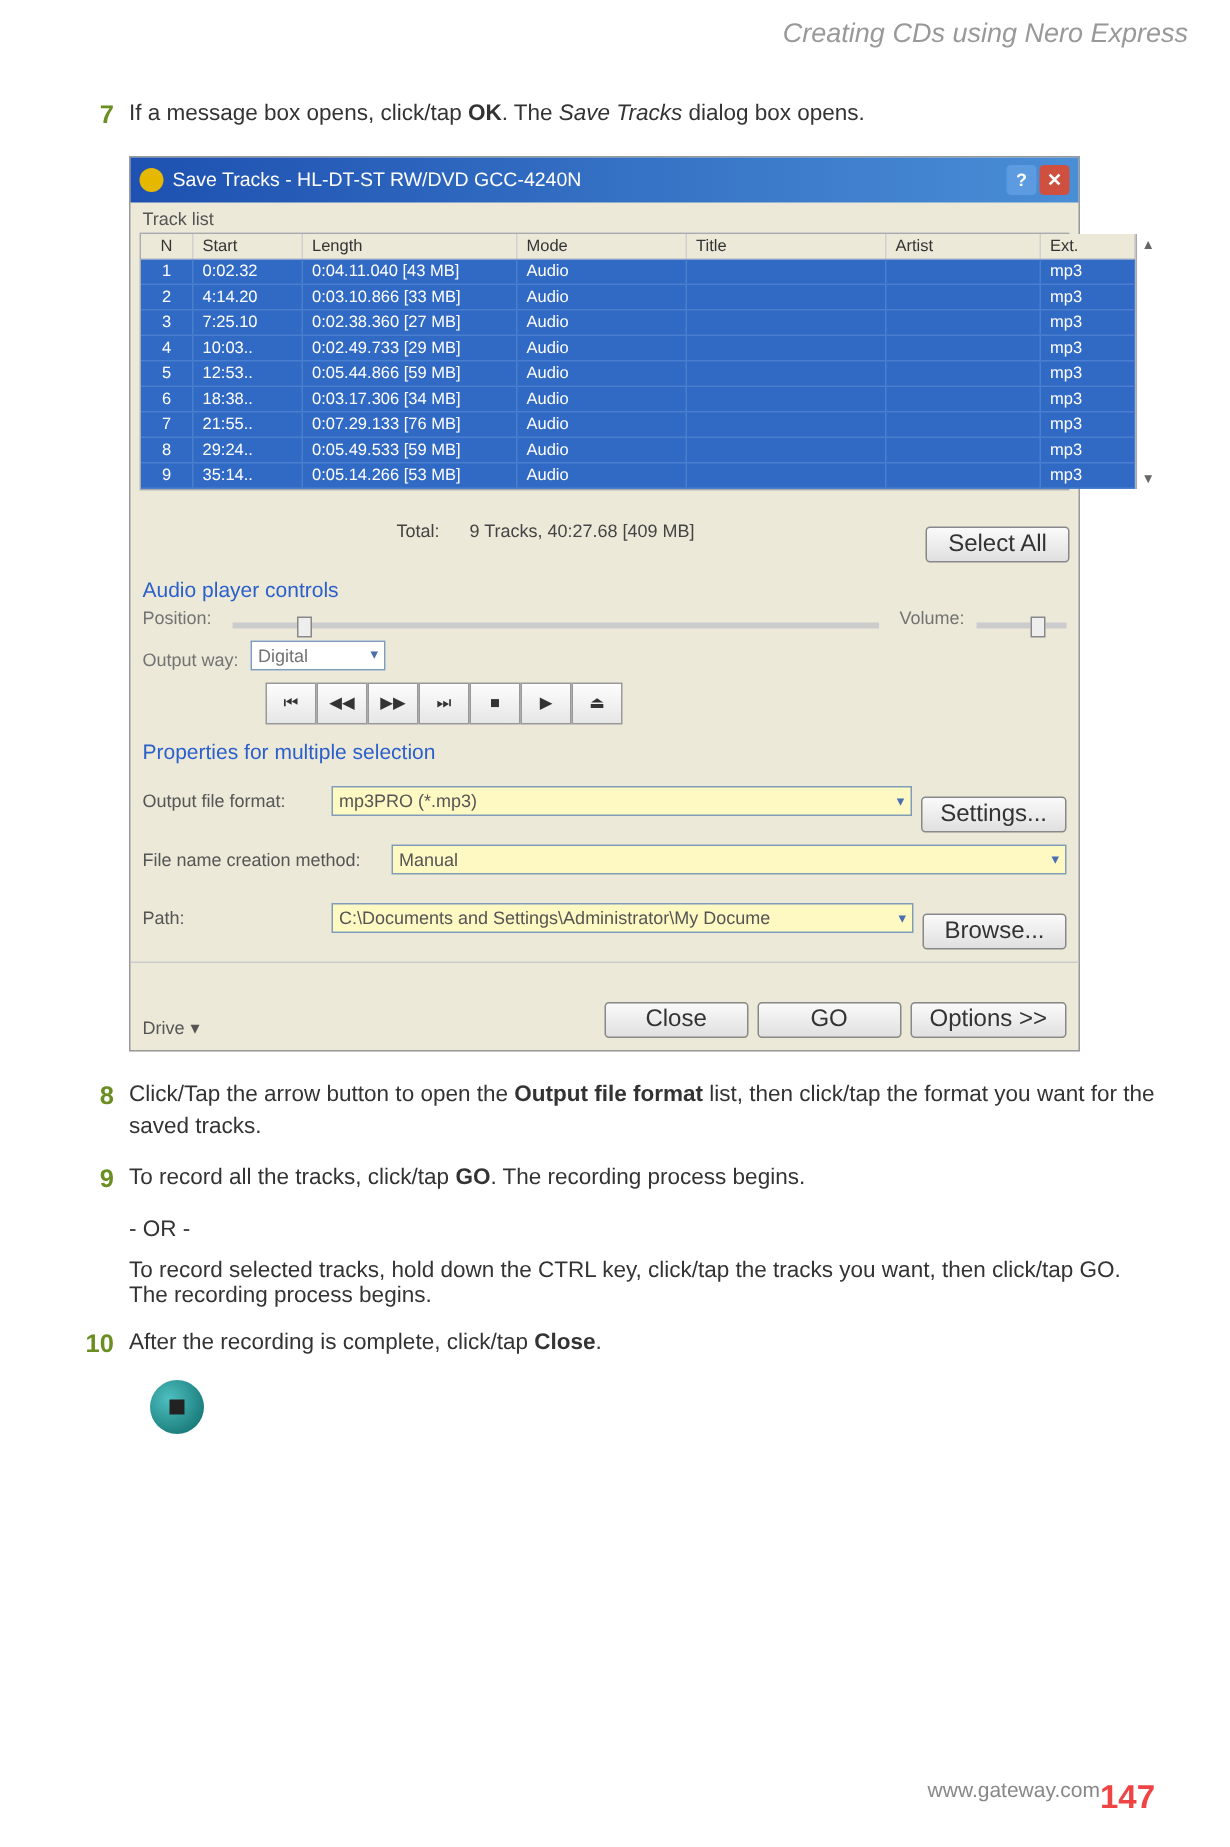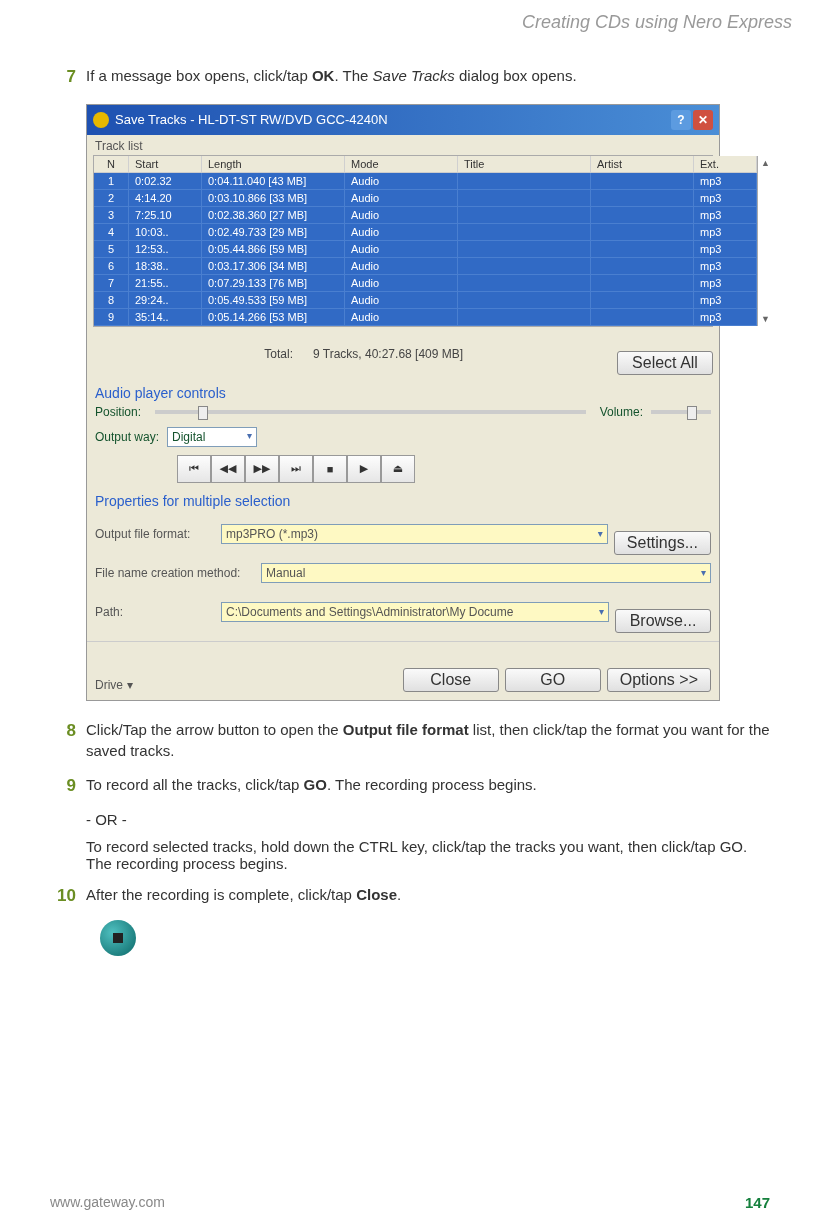--- a/index.html
+++ b/index.html
@@ -162,23 +162,23 @@
   }
 
   .section-label {
     color: #2a5fcc;
     font-size: 14px;
     padding: 4px 0 0 8px;
   }
   .controls-row {
     display: flex;
     padding: 4px 8px;
-    align-items: center;
-    font-size: 12px;
-    color: #14532d;
+    align-items: flex-end;
+    font-size: 12px;
+    color: #737373;
     gap: 8px;
   }
   .slider {
     flex: 1;
     height: 4px;
     background: #ccc;
     position: relative;
     margin: 0 6px;
   }
   .slider::before {
@@ -304,22 +304,22 @@
     bottom: 20px;
     left: 0;
     width: 100%;
     display: flex;
     justify-content: space-between;
     padding: 0 50px;
     box-sizing: border-box;
     font-size: 14px;
     color: #888;
   }
-  .footer .url { flex: 1; text-align: left; }
-  .footer .pg { font-weight: bold; color: #15803d; font-size: 15px; }
+  .footer .url { flex: 1; text-align: right; }
+  .footer .pg { font-weight: bold; color: #ef4444; font-size: 22px; }
 </style>
 </head>
 <body>
 
 <div class="page-header">
   <span>Creating CDs using Nero Express</span>
 </div>
 
 <div class="content">
 

